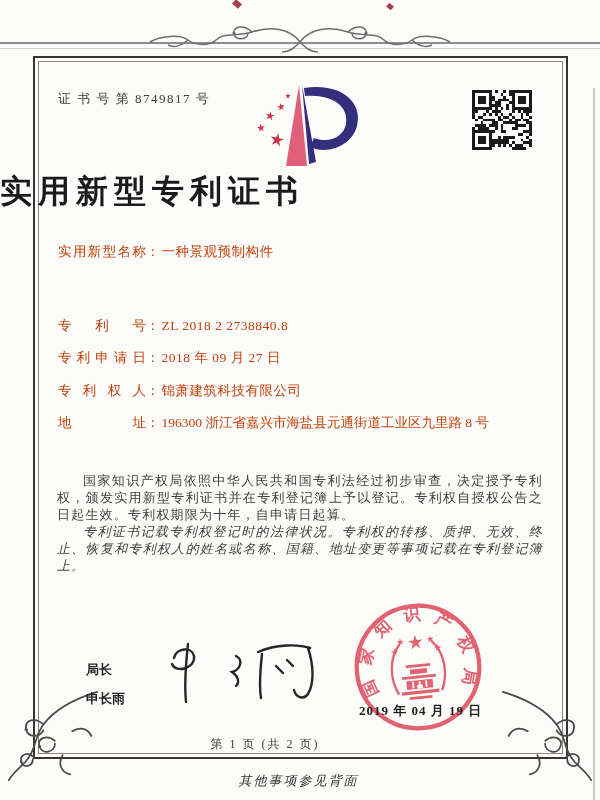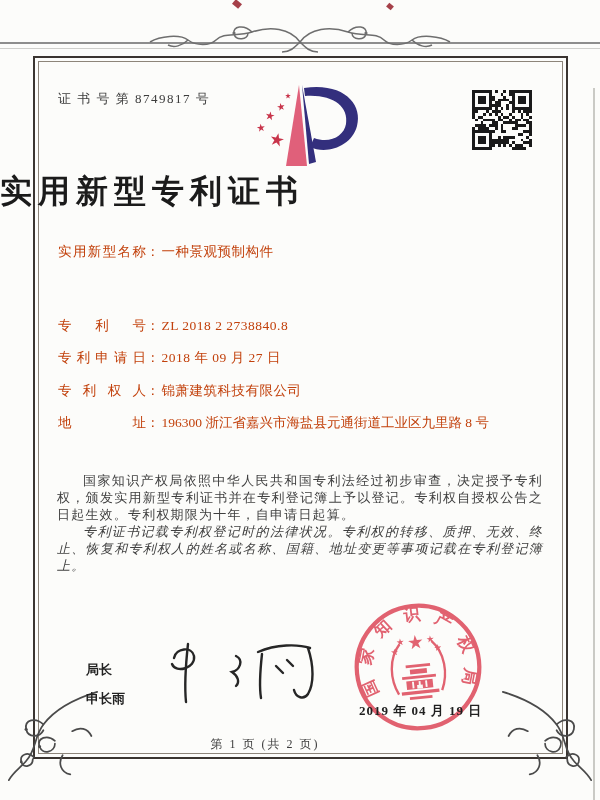--- a/index.html
+++ b/index.html
@@ -206,14 +206,15 @@
       </g>
       <g stroke="#e25566" fill="none" stroke-width="2.5">
         <path d="M47,97 C39,80 40,58 53,44"></path>
         <path d="M93,97 C101,80 100,58 87,44"></path>
       </g>
     </svg>
   </div>
   <div class="seal-date">2019 年 04 月 19 日</div>
 
   <div class="page-footer">第 1 页 (共 2 页)</div>
+  <div class="back-note">其他事项参见背面</div>
 
 </div>
 
 </body></html>

